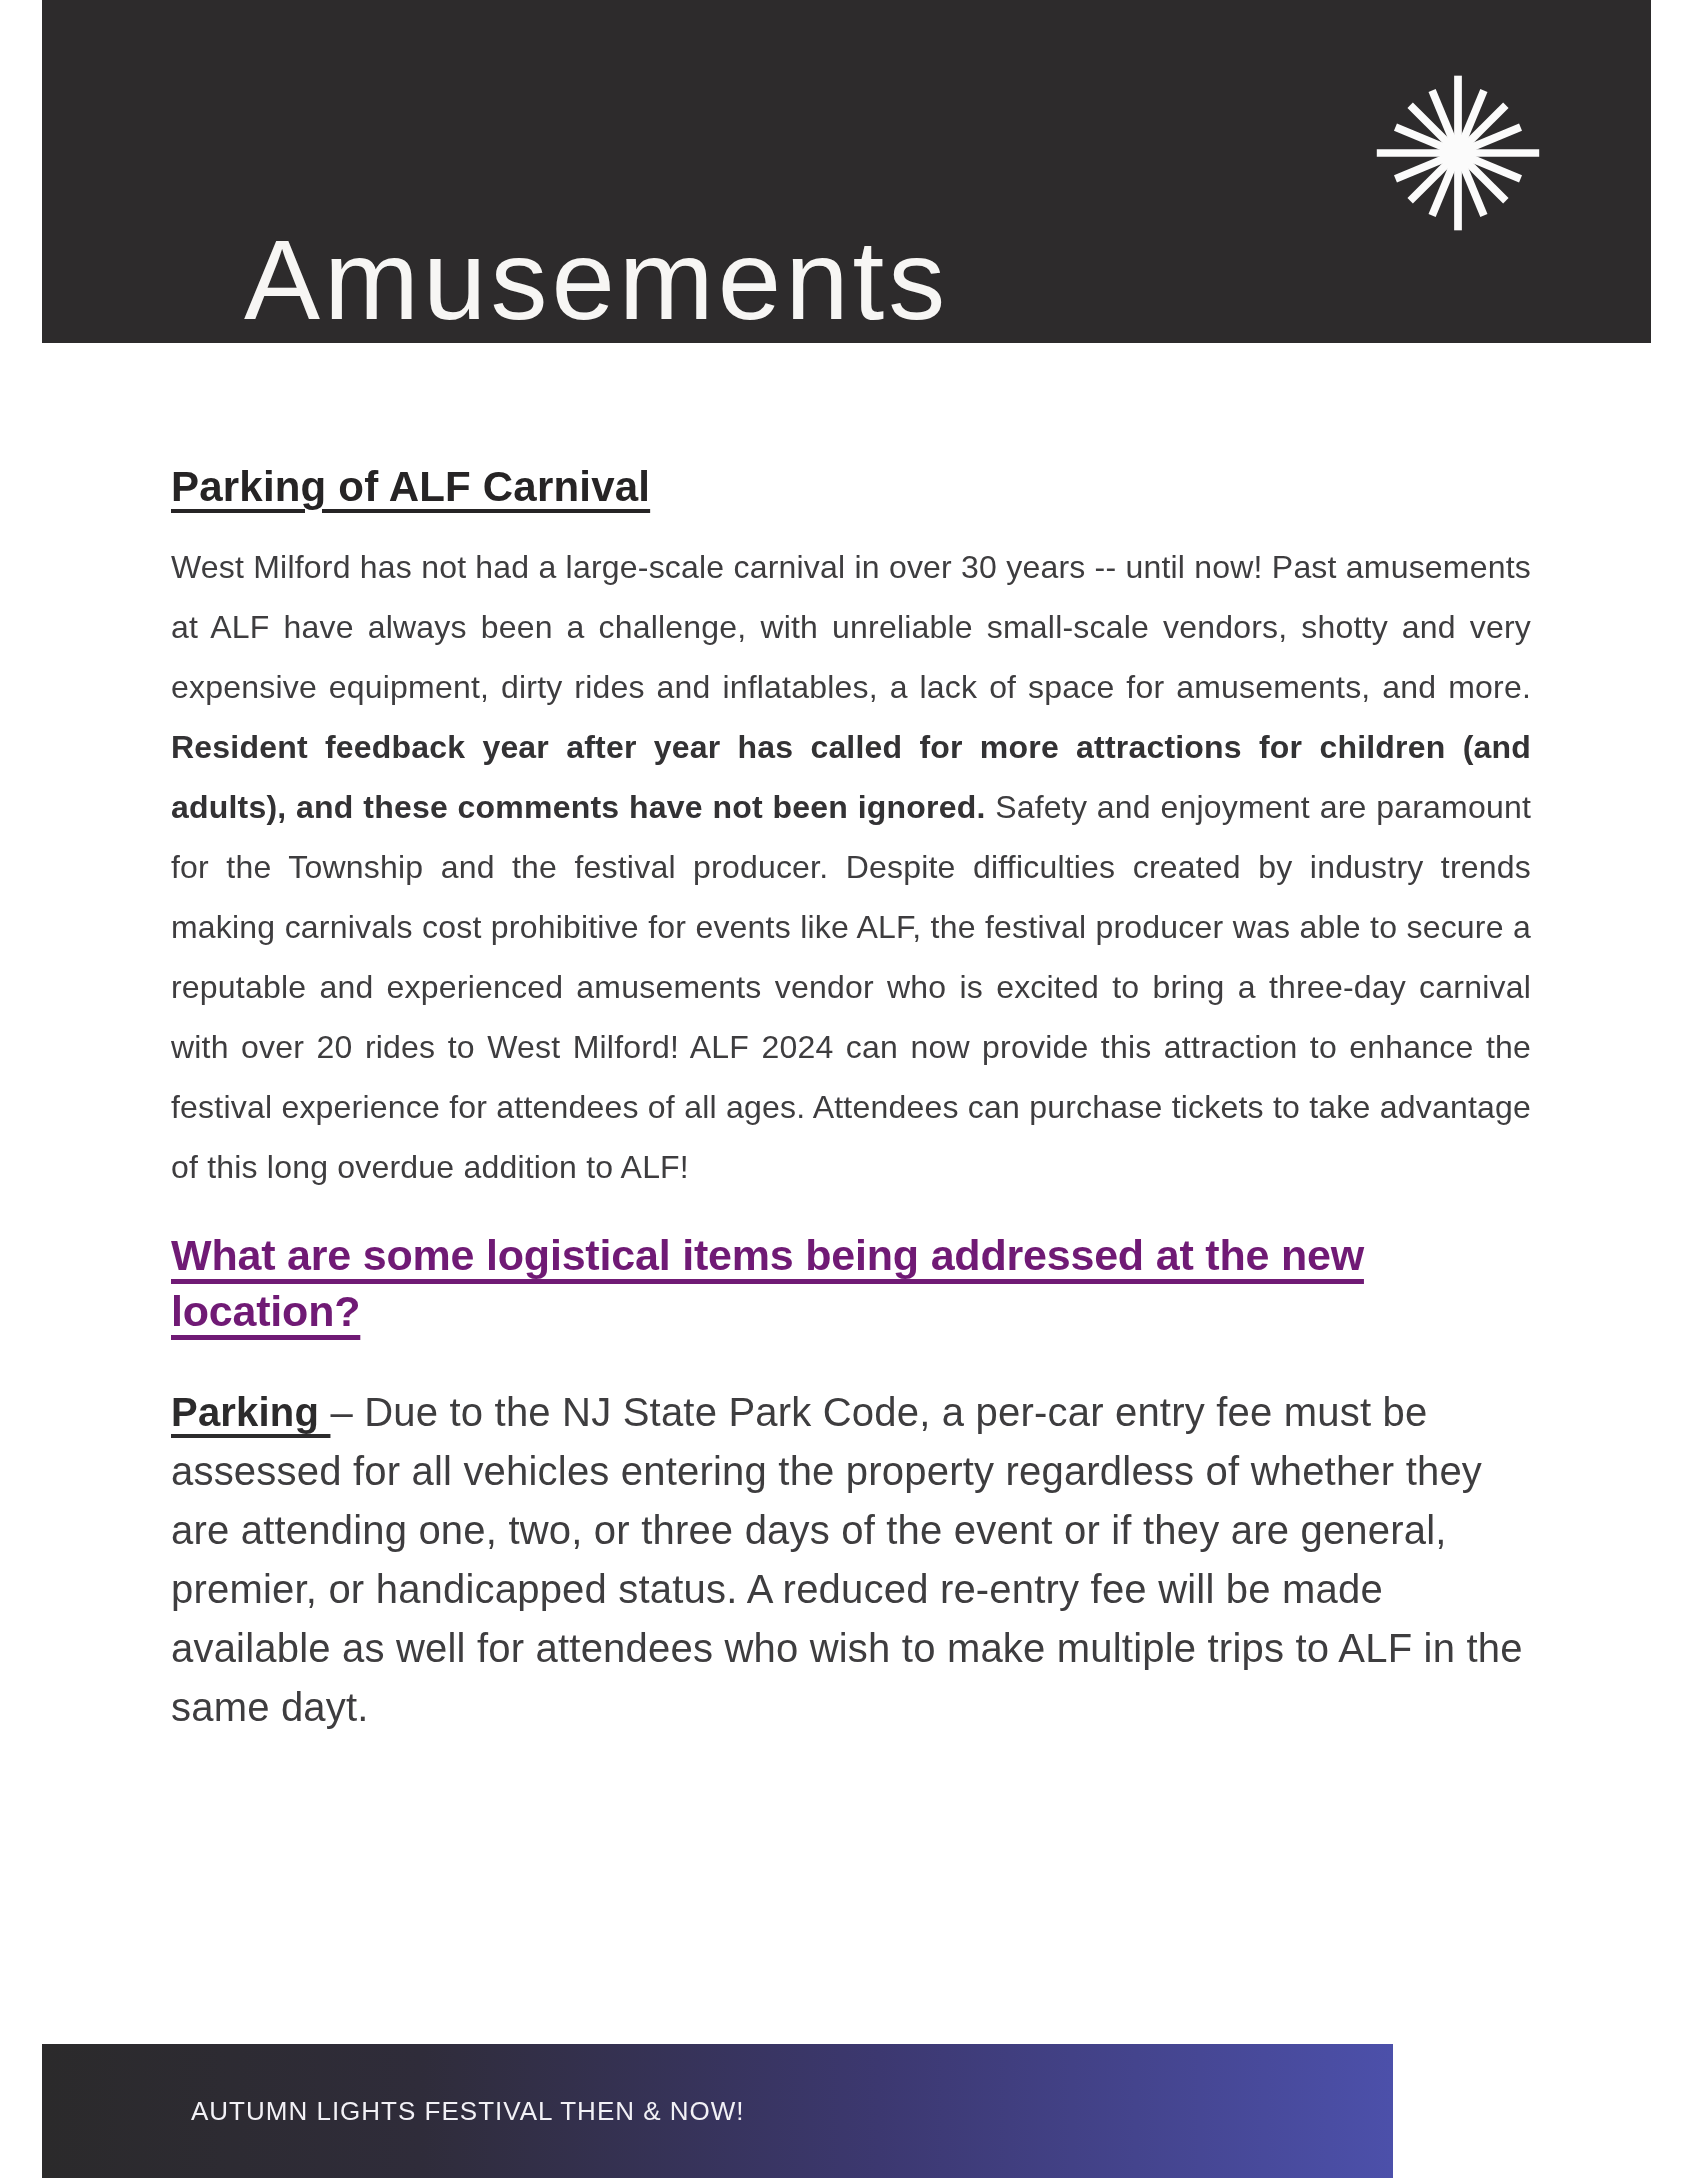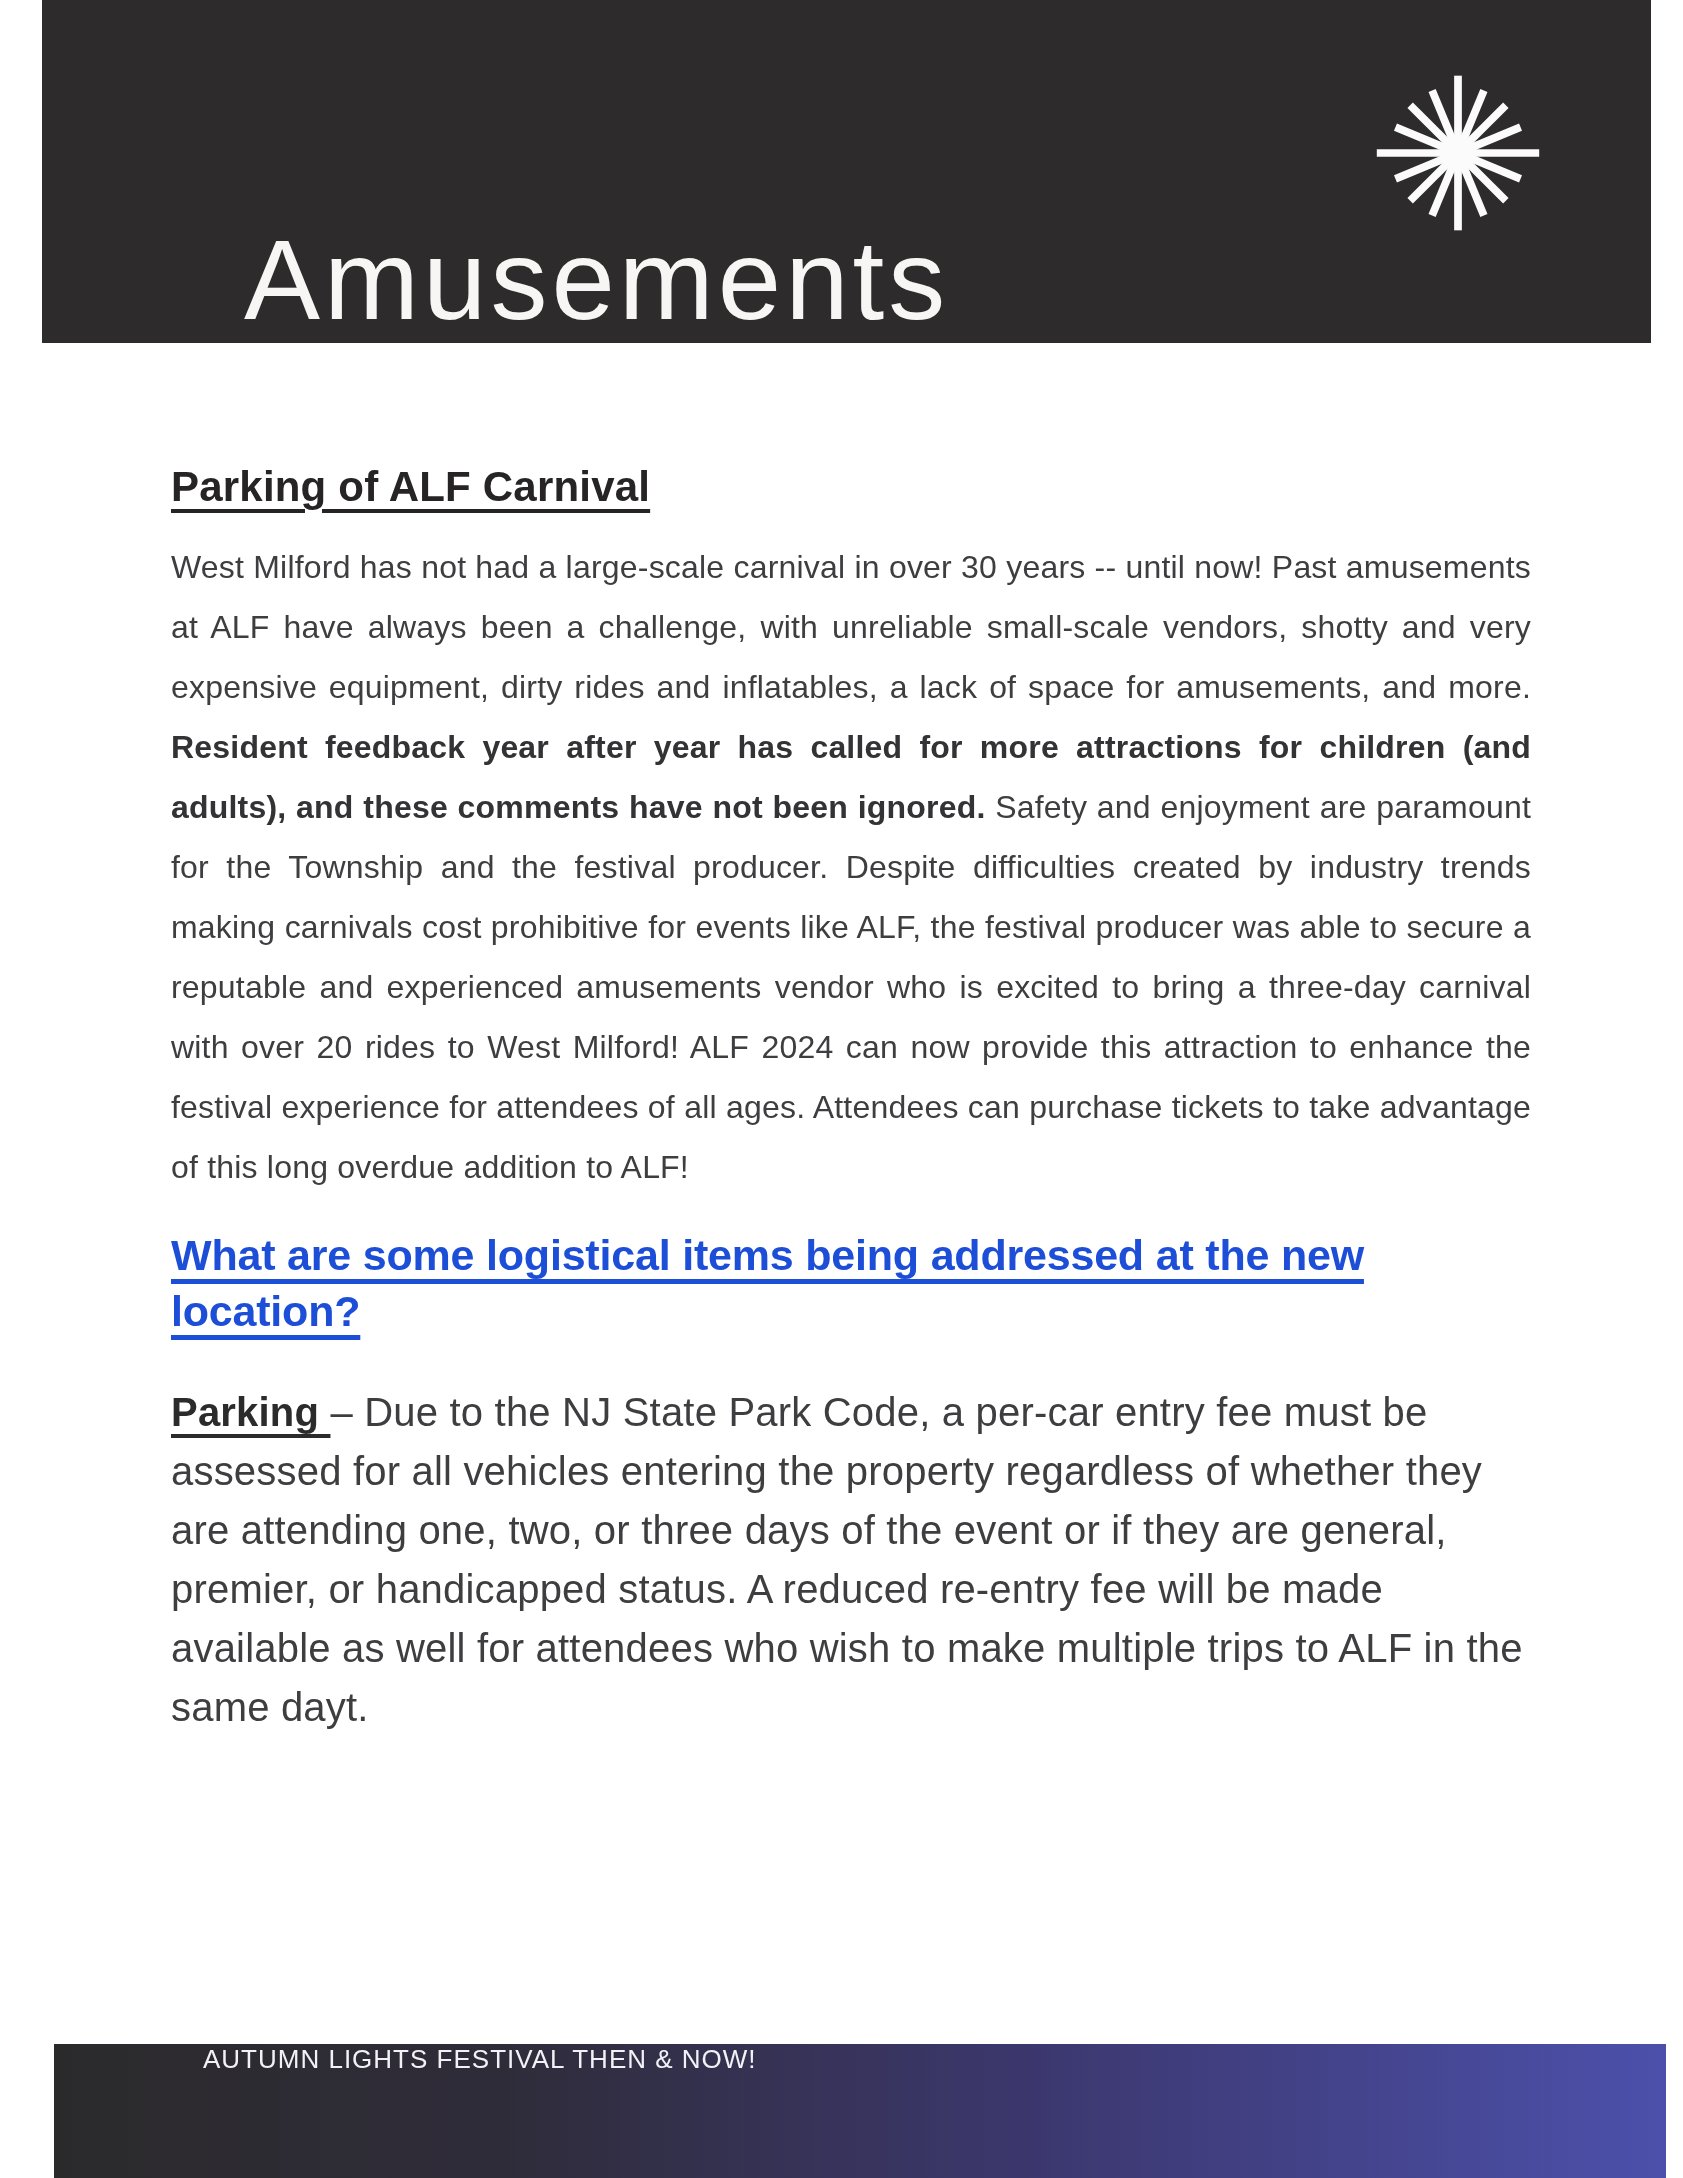--- a/index.html
+++ b/index.html
@@ -29,38 +29,38 @@
     font-size:42px; font-weight:700; color:#262425;
     text-decoration:underline; text-decoration-thickness:4px; text-underline-offset:8px;
     margin:0 0 26px 0; letter-spacing:0.2px;
   }
   .para-1 {
     font-size:32px; line-height:60px; text-align:justify;
     letter-spacing:0.2px;
   }
   .para-1 strong, .emphasis { font-weight:700; color:#333234; }
   .section-heading-2 {
-    font-size:43px; font-weight:700; color:#1d4ed8; line-height:56px;
+    font-size:43px; font-weight:700; color:#701a75; line-height:56px;
     margin:30px 0 0 0; letter-spacing:-0.2px;
   }
   .section-heading-2 .hline {
     text-decoration:underline; text-decoration-thickness:5px; text-underline-offset:9px;
   }
   .para-parking {
     margin-top:44px; font-size:40px; line-height:59px; letter-spacing:0.2px;
   }
   .parking-label {
     font-weight:700; color:#2c2b2c;
     text-decoration:underline; text-decoration-thickness:4px; text-underline-offset:8px;
   }
   
   .footer-band {
-    position:absolute; left:42px; top:2044px; width:1612px; height:134px;
+    position:absolute; left:42px; top:2044px; width:1351px; height:134px;
     background:linear-gradient(90deg, #2b2a2b 0%, #2f2c3a 28%, #3c3870 62%, #4c50aa 100%);
-    display:flex; margin-left:12px;
+    display:flex; align-items:center;
   }
   .footer-text {
     margin-left:149px; color:#f2f1f6; font-size:26px;
     letter-spacing:1px; white-space:nowrap;
   }
 </style>
 </head>
 <body>
 
 <div class="page">

